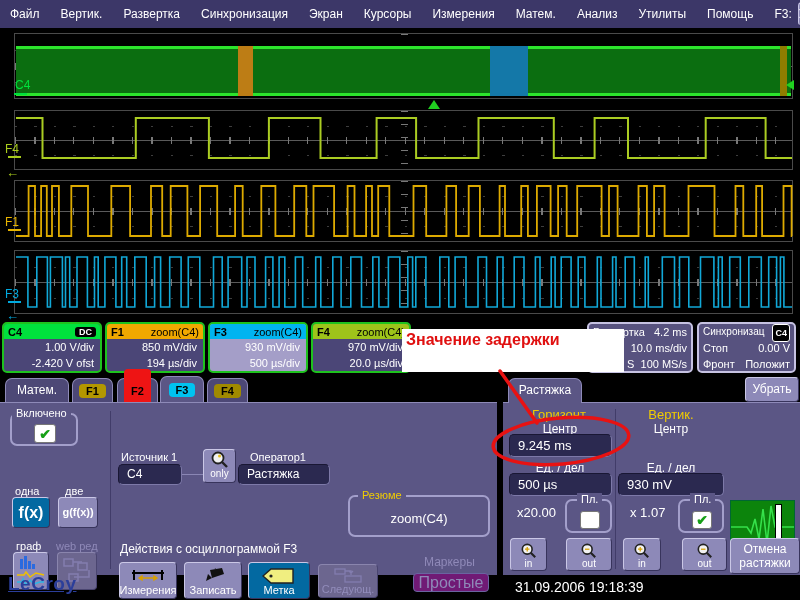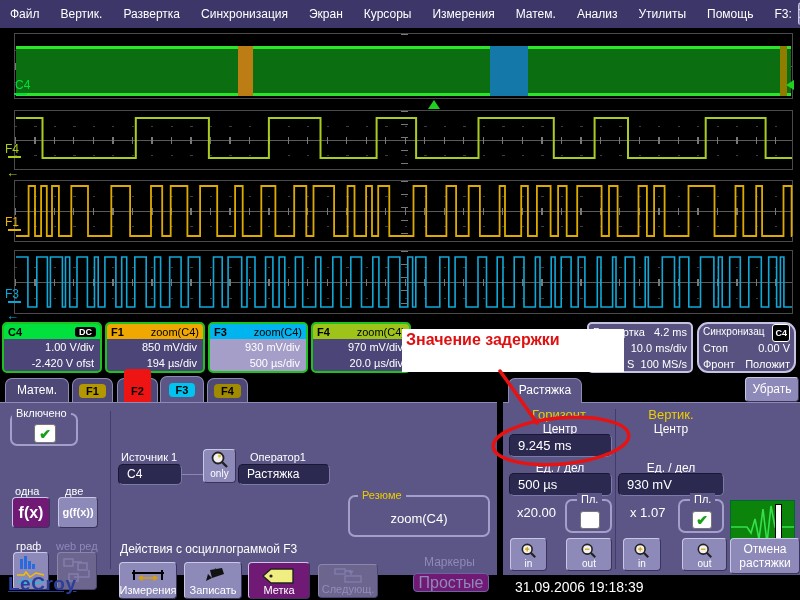--- a/index.html
+++ b/index.html
@@ -6,21 +6,21 @@
   #screen{position:relative;width:800px;height:600px;background:#000;overflow:hidden;
           font-family:"Liberation Sans",sans-serif;color:#fff;}
   .abs{position:absolute;}
   
   #menubar{position:absolute;left:0;top:0;width:800px;height:28px;background:#3c3768;
            display:flex;align-items:center;padding-left:10px;box-sizing:border-box;font-size:12px;}
   .mi{margin-right:21px;white-space:nowrap;}
   #f3lbl{margin-left:auto;margin-right:6px;}
   .btn{background:#8d89b8;border:1px solid;border-color:#cac7e6 #38345c #38345c #cac7e6;
        border-radius:4px;color:#fff;text-align:center;box-sizing:border-box;}
-  .btn.sel{background:#701a75;}
+  .btn.sel{background:#0369a1;}
   .btn.dis{background:#6c668f;color:#928cbb;border-color:#8a85ad #4a4570 #4a4570 #8a85ad;}
   
   .grid{position:absolute;left:14px;width:779px;border:1px solid #4a4a4a;background:#000;box-sizing:border-box;}
   .hline{position:absolute;left:0;right:0;top:50%;height:1px;background:#5a5a5a;}
   .hticks{position:absolute;left:0;right:0;top:calc(50% - 3px);height:7px;
           background:repeating-linear-gradient(90deg,#787878 0 1px,transparent 1px 19.5px);}
   .vticks{position:absolute;top:0;bottom:0;left:calc(50% - 3px);width:7px;
           background:repeating-linear-gradient(180deg,#787878 0 1px,transparent 1px 13px);}
   .qline{position:absolute;left:0;right:0;height:1px;
          background:repeating-linear-gradient(90deg,#3e3e3e 0 2px,transparent 2px 19.5px);}
@@ -187,21 +187,21 @@
       </div>
     <div class="ib-row">
         <span class="ib-r">10.0 ms/div</span>
       </div>
     <div class="ib-row">
         <span class="ib-l" style="left:38px;">S</span>
       <span class="ib-r">100 MS/s</span>
       </div>
   </div>
 
-  <div class="infobox" style="left:697px;width:99px;border-radius:11px;">
+  <div class="infobox" style="left:697px;width:99px;">
     <div class="ib-row" style="font-size:10px;">
         <span class="ib-l">Синхронизац</span>
       <span class="ib-r c4badge">C4</span>
       </div>
     <div class="ib-row">
         <span class="ib-l">Стоп</span>
       <span class="ib-r">0.00 V</span>
       </div>
     <div class="ib-row">
         <span class="ib-l">Фронт</span>

